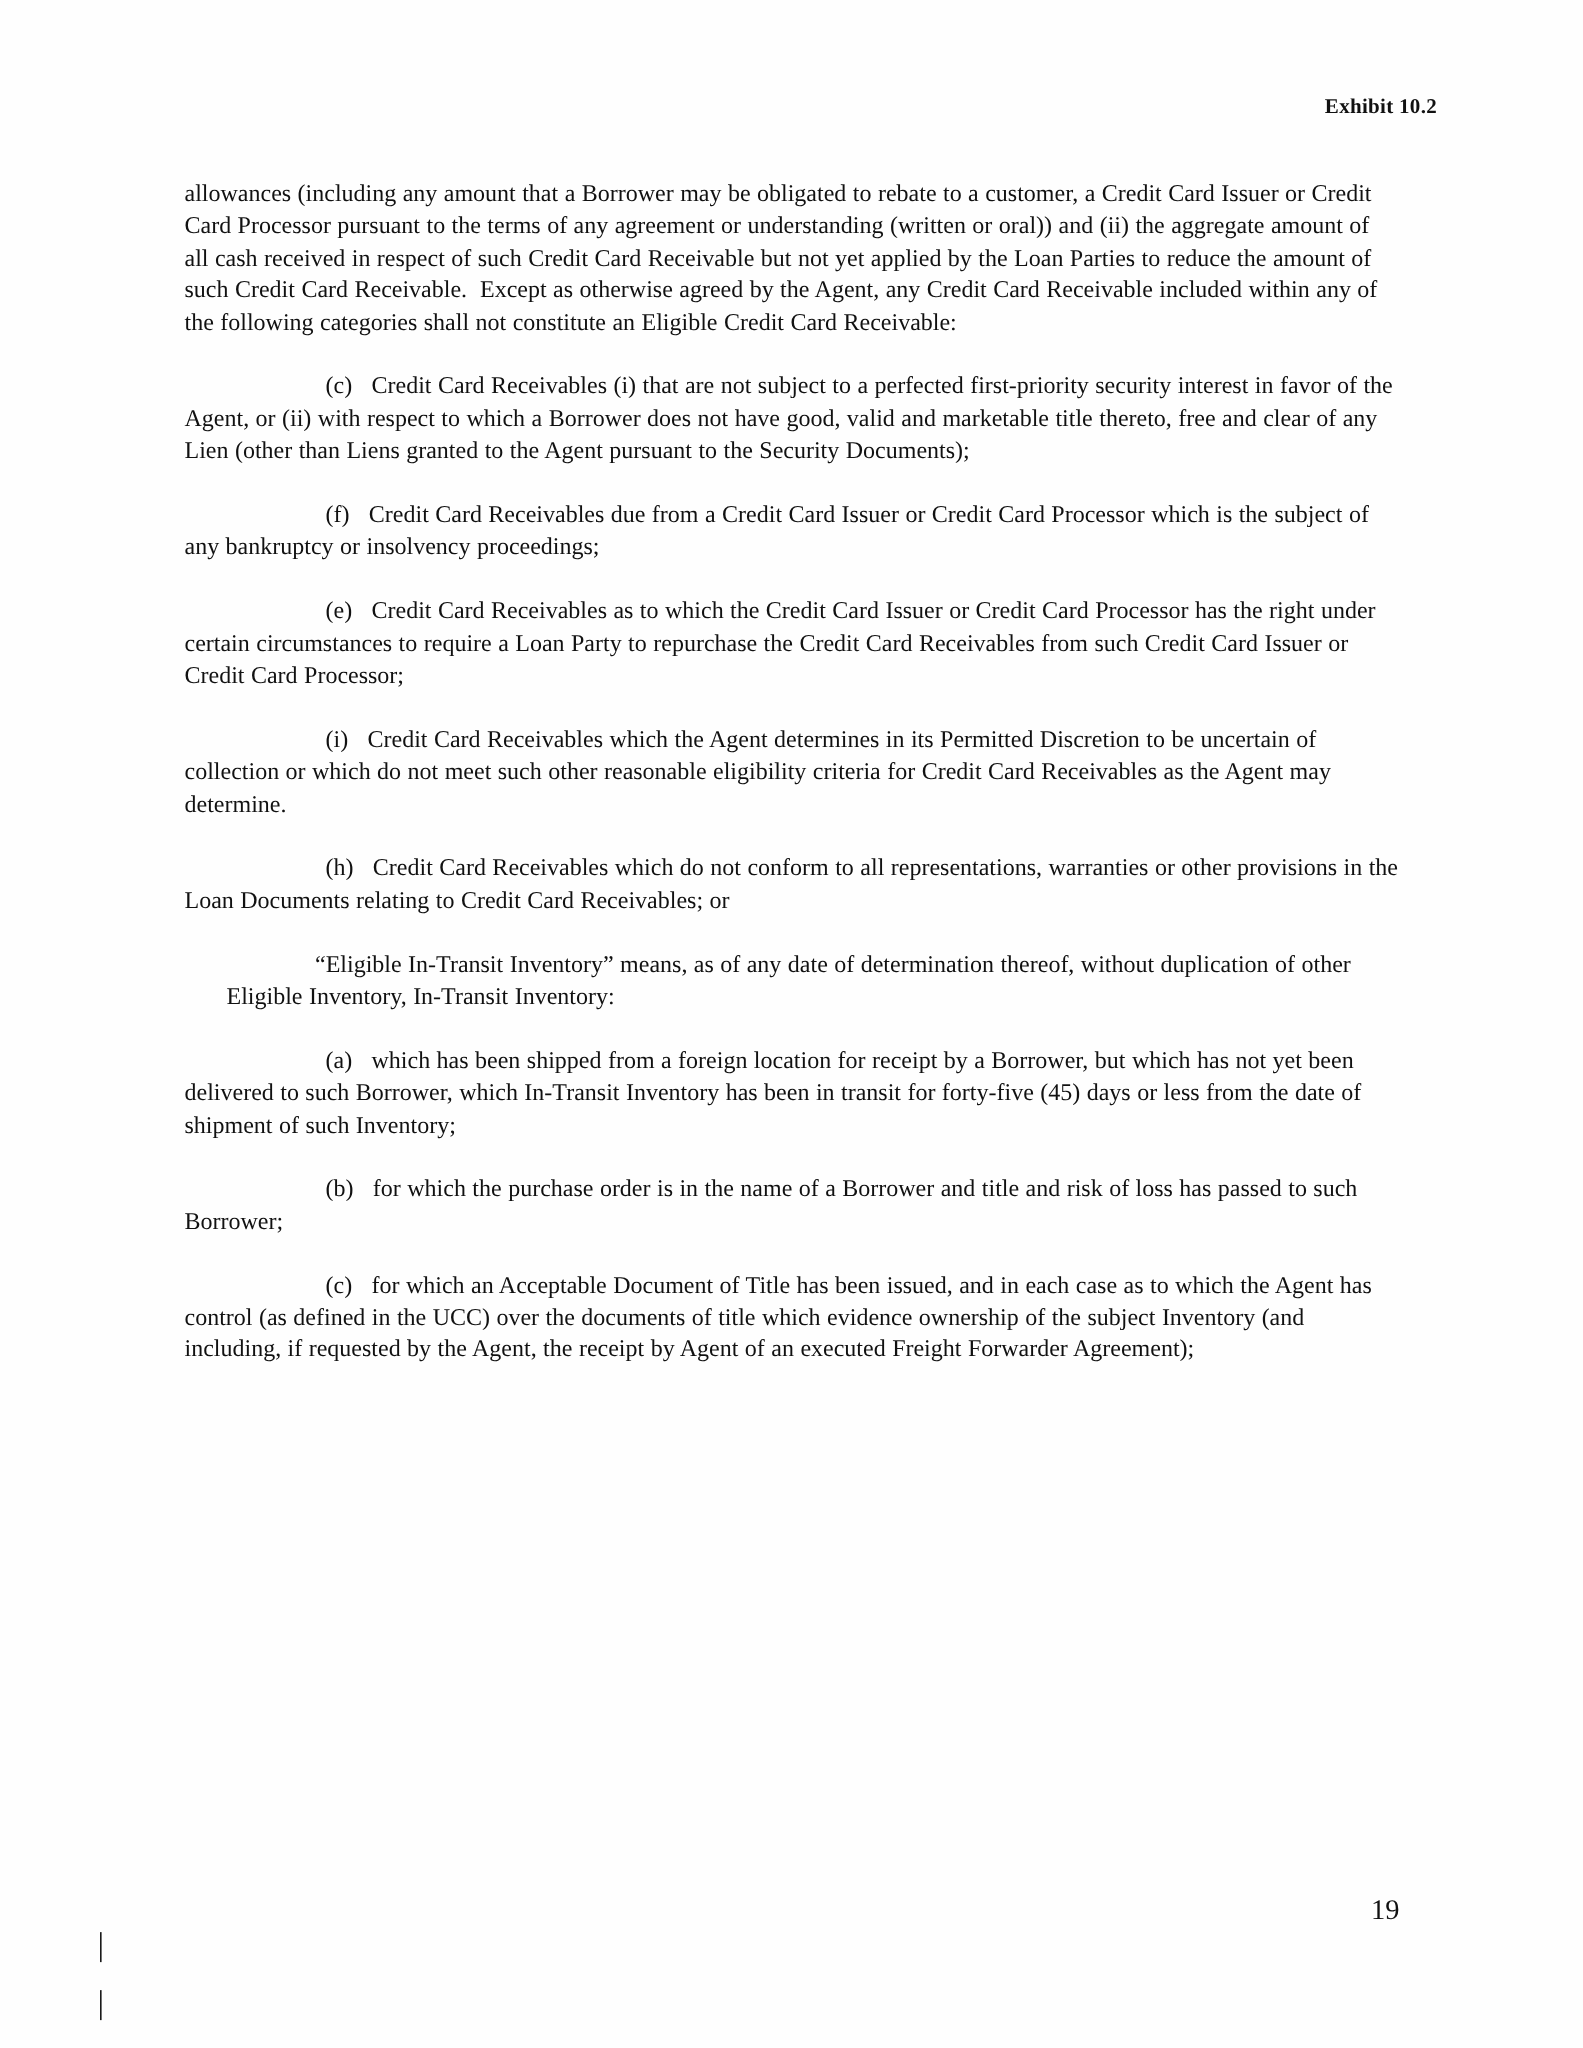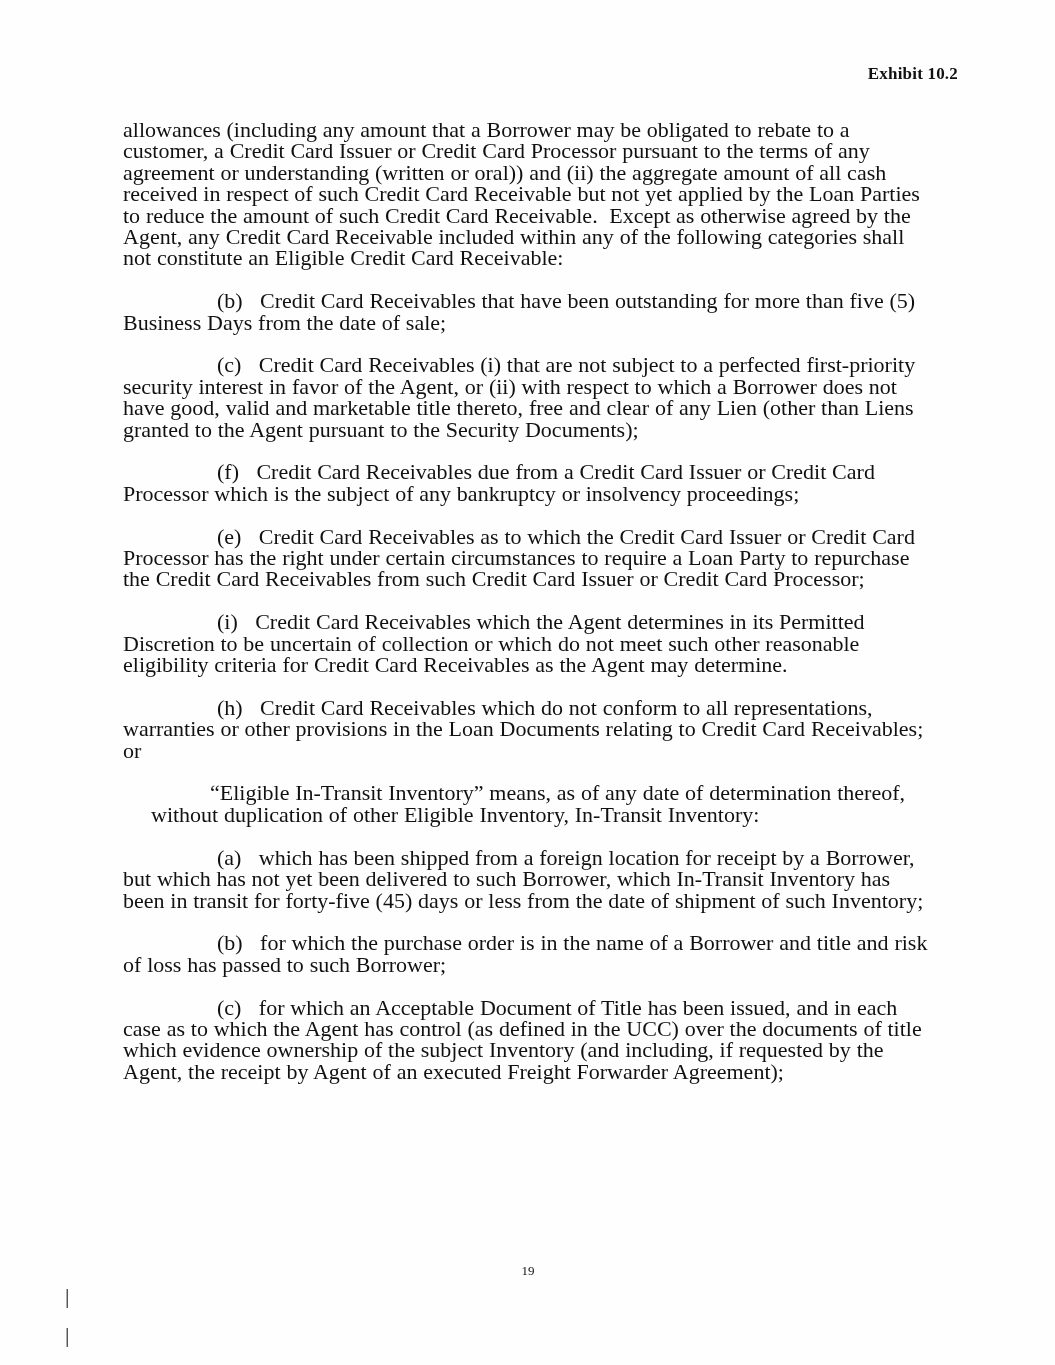--- a/index.html
+++ b/index.html
@@ -13,71 +13,70 @@
     height: 1365px;
     background: #fefefe;
     font-family: "Liberation Serif", "DejaVu Serif", serif;
     color: #111111;
     overflow: hidden;
   }
   .exhibit-header {
     position: absolute;
     top: 64px;
     right: 97px;
-    font-size: 17px;
+    font-size: 14px;
     font-weight: bold;
     letter-spacing: 0.2px;
   }
   .content {
     position: absolute;
     left: 123px;
     top: 119px;
     width: 810px;
-    font-size: 22px;
+    font-size: 16px;
     line-height: 21.4px;
     text-align: left;
   }
   .para {
     margin: 0 0 21.4px 0;
     word-spacing: 0.3px;
   }
   .para:last-child {
     margin-bottom: 16px;
   }
   .p-flush { text-indent: 0; }
   .p-sub   { text-indent: 94px; }
   .p-def   { text-indent: 59px; margin-left: 28px; }
   .page-number {
     position: absolute;
     top: 1263px;
     left: 123px;
     width: 810px;
-    text-align: center;
-    font-size: 13px;
+    text-align: right;
+    font-size: 19px;
   }
   .rev-mark {
     position: absolute;
     left: 65px;
     font-size: 22px;
     line-height: 22px;
     color: #1a1a1a;
   }
   .rev-mark-1 { top: 1285px; }
   .rev-mark-2 { top: 1324px; }
 </style>
 </head>
 <body>
 
 <div class="page">
 
   <div class="exhibit-header">Exhibit 10.2</div>
 
   <div class="content">
     <p class="para p-flush">allowances (including any amount that a Borrower may be obligated to rebate to a customer, a Credit Card Issuer or Credit Card Processor pursuant to the terms of any agreement or understanding (written or oral)) and (ii) the aggregate amount of all cash received in respect of such Credit Card Receivable but not yet applied by the Loan Parties to reduce the amount of such Credit Card Receivable.&nbsp; Except as otherwise agreed by the Agent, any Credit Card Receivable included within any of the following categories shall not constitute an Eligible Credit Card Receivable:</p>
-    <p class="para p-sub">(b)&nbsp;&nbsp; Credit Card Receivables that have been outstanding for more than five (5) Business Days from the date of sale;</p>
     <p class="para p-sub">(c)&nbsp;&nbsp; Credit Card Receivables (i) that are not subject to a perfected first-priority security interest in favor of the Agent, or (ii) with respect to which a Borrower does not have good, valid and marketable title thereto, free and clear of any Lien (other than Liens granted to the Agent pursuant to the Security Documents);</p>
     <p class="para p-sub">(f)&nbsp;&nbsp; Credit Card Receivables due from a Credit Card Issuer or Credit Card Processor which is the subject of any bankruptcy or insolvency proceedings;</p>
     <p class="para p-sub">(e)&nbsp;&nbsp; Credit Card Receivables as to which the Credit Card Issuer or Credit Card Processor has the right under certain circumstances to require a Loan Party to repurchase the Credit Card Receivables from such Credit Card Issuer or Credit Card Processor;</p>
     <p class="para p-sub">(i)&nbsp;&nbsp; Credit Card Receivables which the Agent determines in its Permitted Discretion to be uncertain of collection or which do not meet such other reasonable eligibility criteria for Credit Card Receivables as the Agent may determine.</p>
     <p class="para p-sub">(h)&nbsp;&nbsp; Credit Card Receivables which do not conform to all representations, warranties or other provisions in the Loan Documents relating to Credit Card Receivables; or</p>
     <p class="para p-def">“Eligible In-Transit Inventory” means, as of any date of determination thereof, without duplication of other Eligible Inventory, In-Transit Inventory:</p>
     <p class="para p-sub">(a)&nbsp;&nbsp; which has been shipped from a foreign location for receipt by a Borrower, but which has not yet been delivered to such Borrower, which In-Transit Inventory has been in transit for forty-five (45) days or less from the date of shipment of such Inventory;</p>
     <p class="para p-sub">(b)&nbsp;&nbsp; for which the purchase order is in the name of a Borrower and title and risk of loss has passed to such Borrower;</p>
     <p class="para p-sub">(c)&nbsp;&nbsp; for which an Acceptable Document of Title has been issued, and in each case as to which the Agent has control (as defined in the UCC) over the documents of title which evidence ownership of the subject Inventory (and including, if requested by the Agent, the receipt by Agent of an executed Freight Forwarder Agreement);</p>
   </div>

